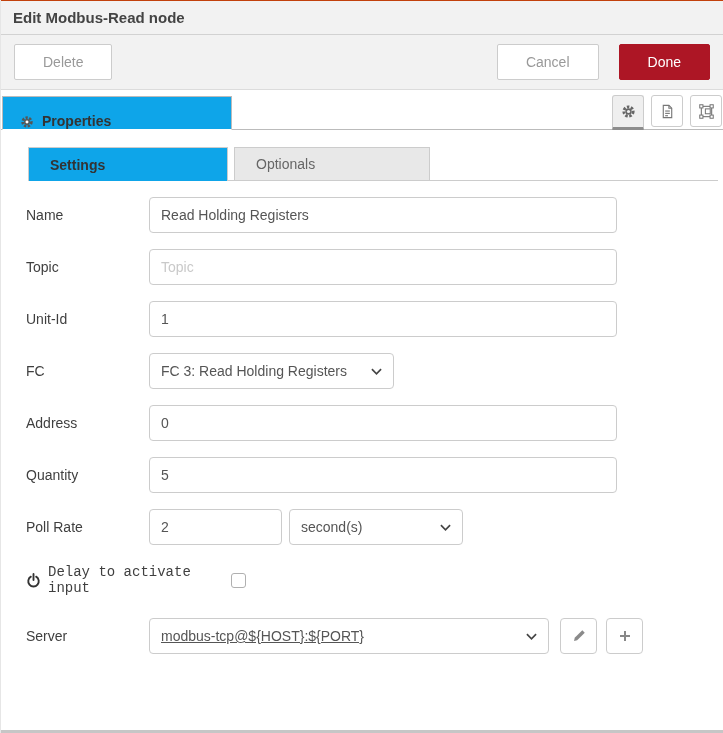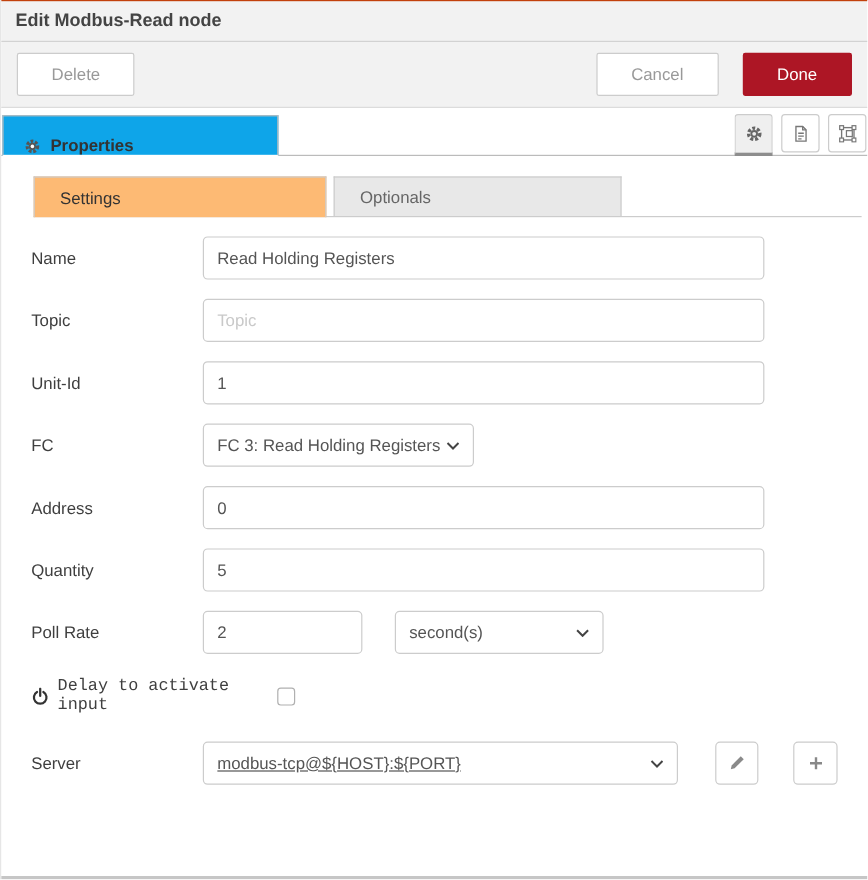--- a/index.html
+++ b/index.html
@@ -36,34 +36,34 @@
               display:flex; align-items:center; justify-content:center; cursor:pointer; padding:0; }
   .icon-btn.active { background:#efefef; height:35px; border-bottom:3px solid #8d8d8d; border-radius:3px 3px 0 0; }
 
   
   .form { padding:17px 25px 0 25px; }
 
   .sub-tabs { position:relative; display:flex; height:34px; margin:0 -20px 16px 2px;
               border-bottom:1px solid #ccc; align-items:flex-end; }
   .sub-tab { height:33px; display:flex; align-items:center; padding-left:21px; font-size:14px;
              border:1px solid #ccc; border-bottom:none; cursor:pointer; }
-  .sub-tab.active { width:244px; height:34px; margin-bottom:-1px; background:#fdba74;
-                    font-weight:normal; color:#333; z-index:2; }
-  .sub-tab.inactive { width:240px; margin-left:6px; background:#e8e8e8; color:#666; }
-
-  .form-row { display:flex; align-items:center; margin-bottom:16px;gap:20px; }
+  .sub-tab.active { width:200px; height:34px; margin-bottom:-1px; background:#0ea5e9;
+                    font-weight:bold; color:#333; z-index:2; }
+  .sub-tab.inactive { width:196px; margin-left:6px; background:#e8e8e8; color:#666; }
+
+  .form-row { display:flex; align-items:center; margin-bottom:16px; }
   .label { flex:none; width:123px; font-size:14px; color:#3f3f3f; }
   .text-input { width:468px; height:36px; border:1px solid #ccc; border-radius:4px;
                 padding:0 11px; font-size:14px; color:#555; font-family:inherit;
                 background:#fff; outline:none; }
   .text-input::placeholder { color:#c9c9c9; }
   .select { height:36px; border:1px solid #ccc; border-radius:4px; background:#fff;
             display:flex; align-items:center; justify-content:space-between;
             padding:0 11px; font-size:14px; color:#555; cursor:pointer; }
-  .select-fc { width:226px; }
+  .select-fc { width:245px; }
   .select-unit { width:174px; }
   .select-server { width:400px;text-decoration:underline; }
   .poll-input { width:133px; margin-right:7px; }
   .select-text { white-space:nowrap; overflow:hidden; }
 
   .delay-row { display:flex; align-items:center; margin:19px 0 22px 0; }
   .delay-left { display:flex; align-items:center; gap:7px; width:205px;font-family:Liberation Mono, monospace; }
   .delay-label { font-size:14px; color:#3f3f3f; }
   .checkbox { width:15px; height:15px; border:1px solid #b0b0b0; border-radius:3px;
               background:#fff; cursor:pointer; }

